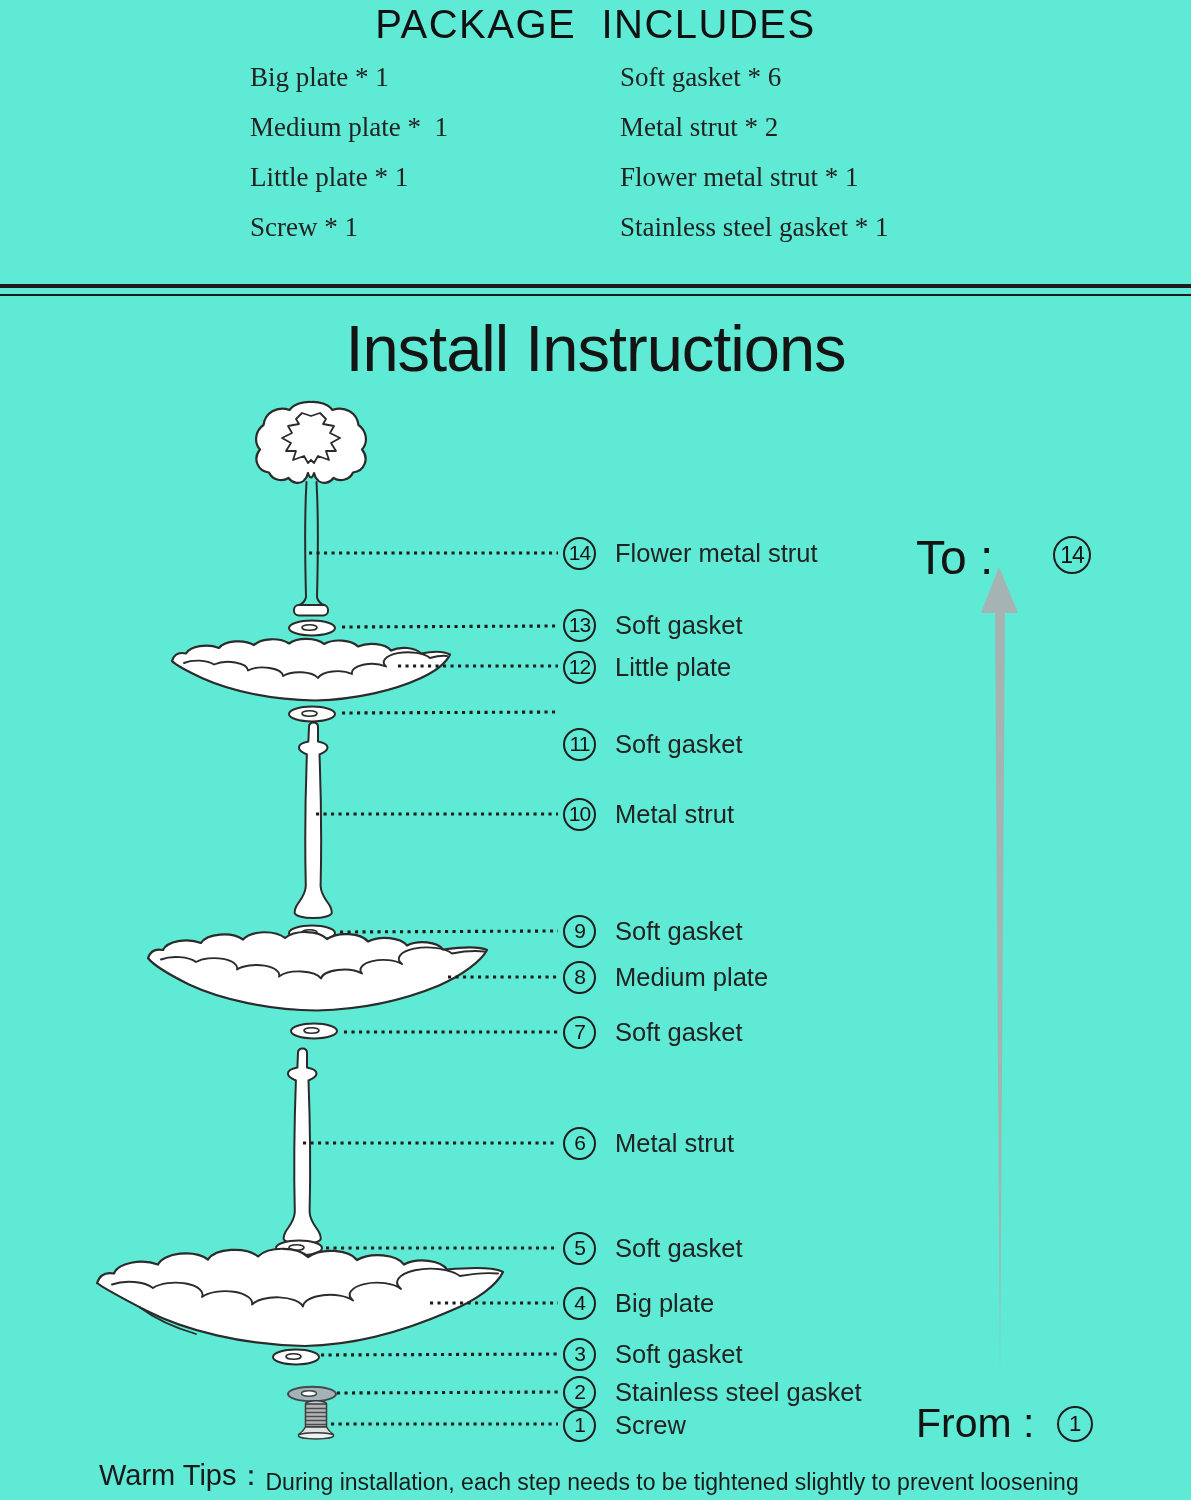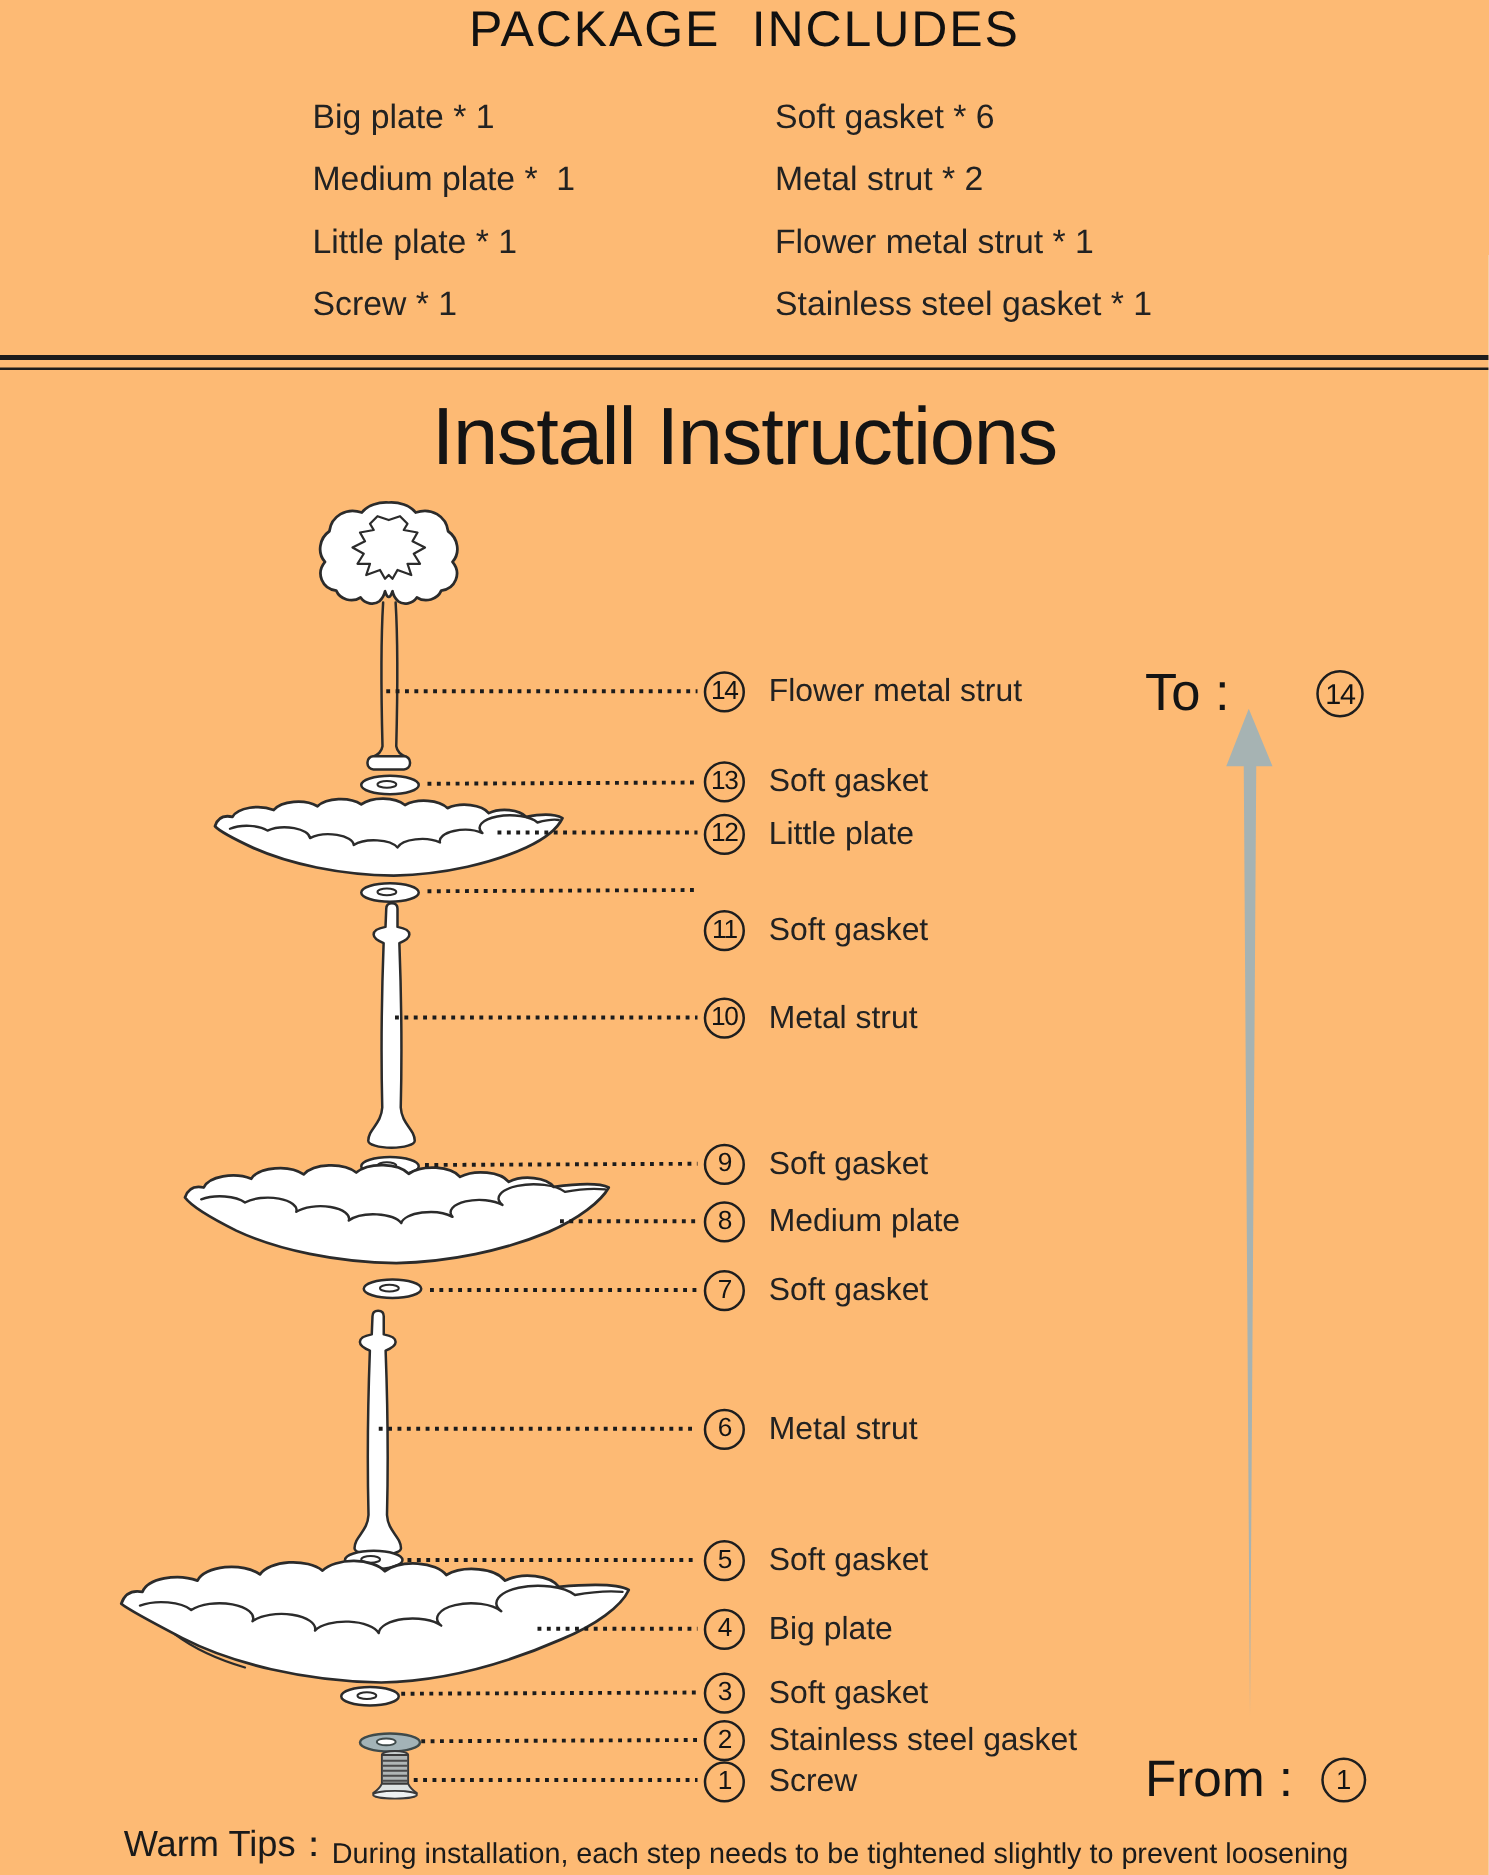--- a/index.html
+++ b/index.html
@@ -1,34 +1,34 @@
 <!DOCTYPE html>
 <html><head>
 <meta charset="utf-8">
 <style>
   html,body{margin:0;padding:0;background:#e8e8e8;}
   .page{
     position:relative;
     width:1191px;height:1500px;
-    background:#fdba74;
+    background:#5eead4;
     font-family:"Liberation Sans", sans-serif;
     color:#1f1f1f;
     overflow:hidden;
     margin:0 auto;
   }
   .abs{position:absolute;}
   
   .pkg-title{
     top:2px;left:0;width:100%;
     text-align:center;
     font-size:40px;letter-spacing:1.5px;
     color:#111;
     white-space:pre;
   }
-  .pkg-col{top:68px;}
+  .pkg-col{top:52px;font-family:Liberation Serif, serif;}
   .pkg-col .pkg-item{
     height:50px;display:flex;align-items:center;
     font-size:27px;color:#222;white-space:pre;
   }
   .pkg-left{left:250px;}
   .pkg-right{left:620px;}
   
   .rule-thick{top:284px;left:0;width:100%;height:4px;background:#1c1c1c;}
   .rule-thin{top:294px;left:0;width:100%;height:2px;background:#1c1c1c;}
   
@@ -52,21 +52,21 @@
     display:flex;align-items:center;justify-content:center;
     font-size:21px;letter-spacing:-1px;color:#141414;
     flex:0 0 33px;
   }
   .plabel{
     margin-left:19px;
     font-size:25.5px;color:#222;
     white-space:pre;
   }
   
-  .dir-label{font-size:42px;color:#141414;white-space:pre;}
+  .dir-label{font-size:48px;color:#141414;white-space:pre;}
   .to-label{left:916px;top:530px;}
   .from-label{left:916px;top:1400px;font-size:41px;}
   .dir-circle{
     box-sizing:border-box;
     border:2.5px solid #1e1e1e;border-radius:50%;
     display:flex;align-items:center;justify-content:center;
     color:#141414;
   }
   .to-circle{left:1053px;top:536px;width:38px;height:38px;font-size:23px;letter-spacing:-1px;}
   .from-circle{left:1057px;top:1406px;width:36px;height:36px;font-size:22px;}

